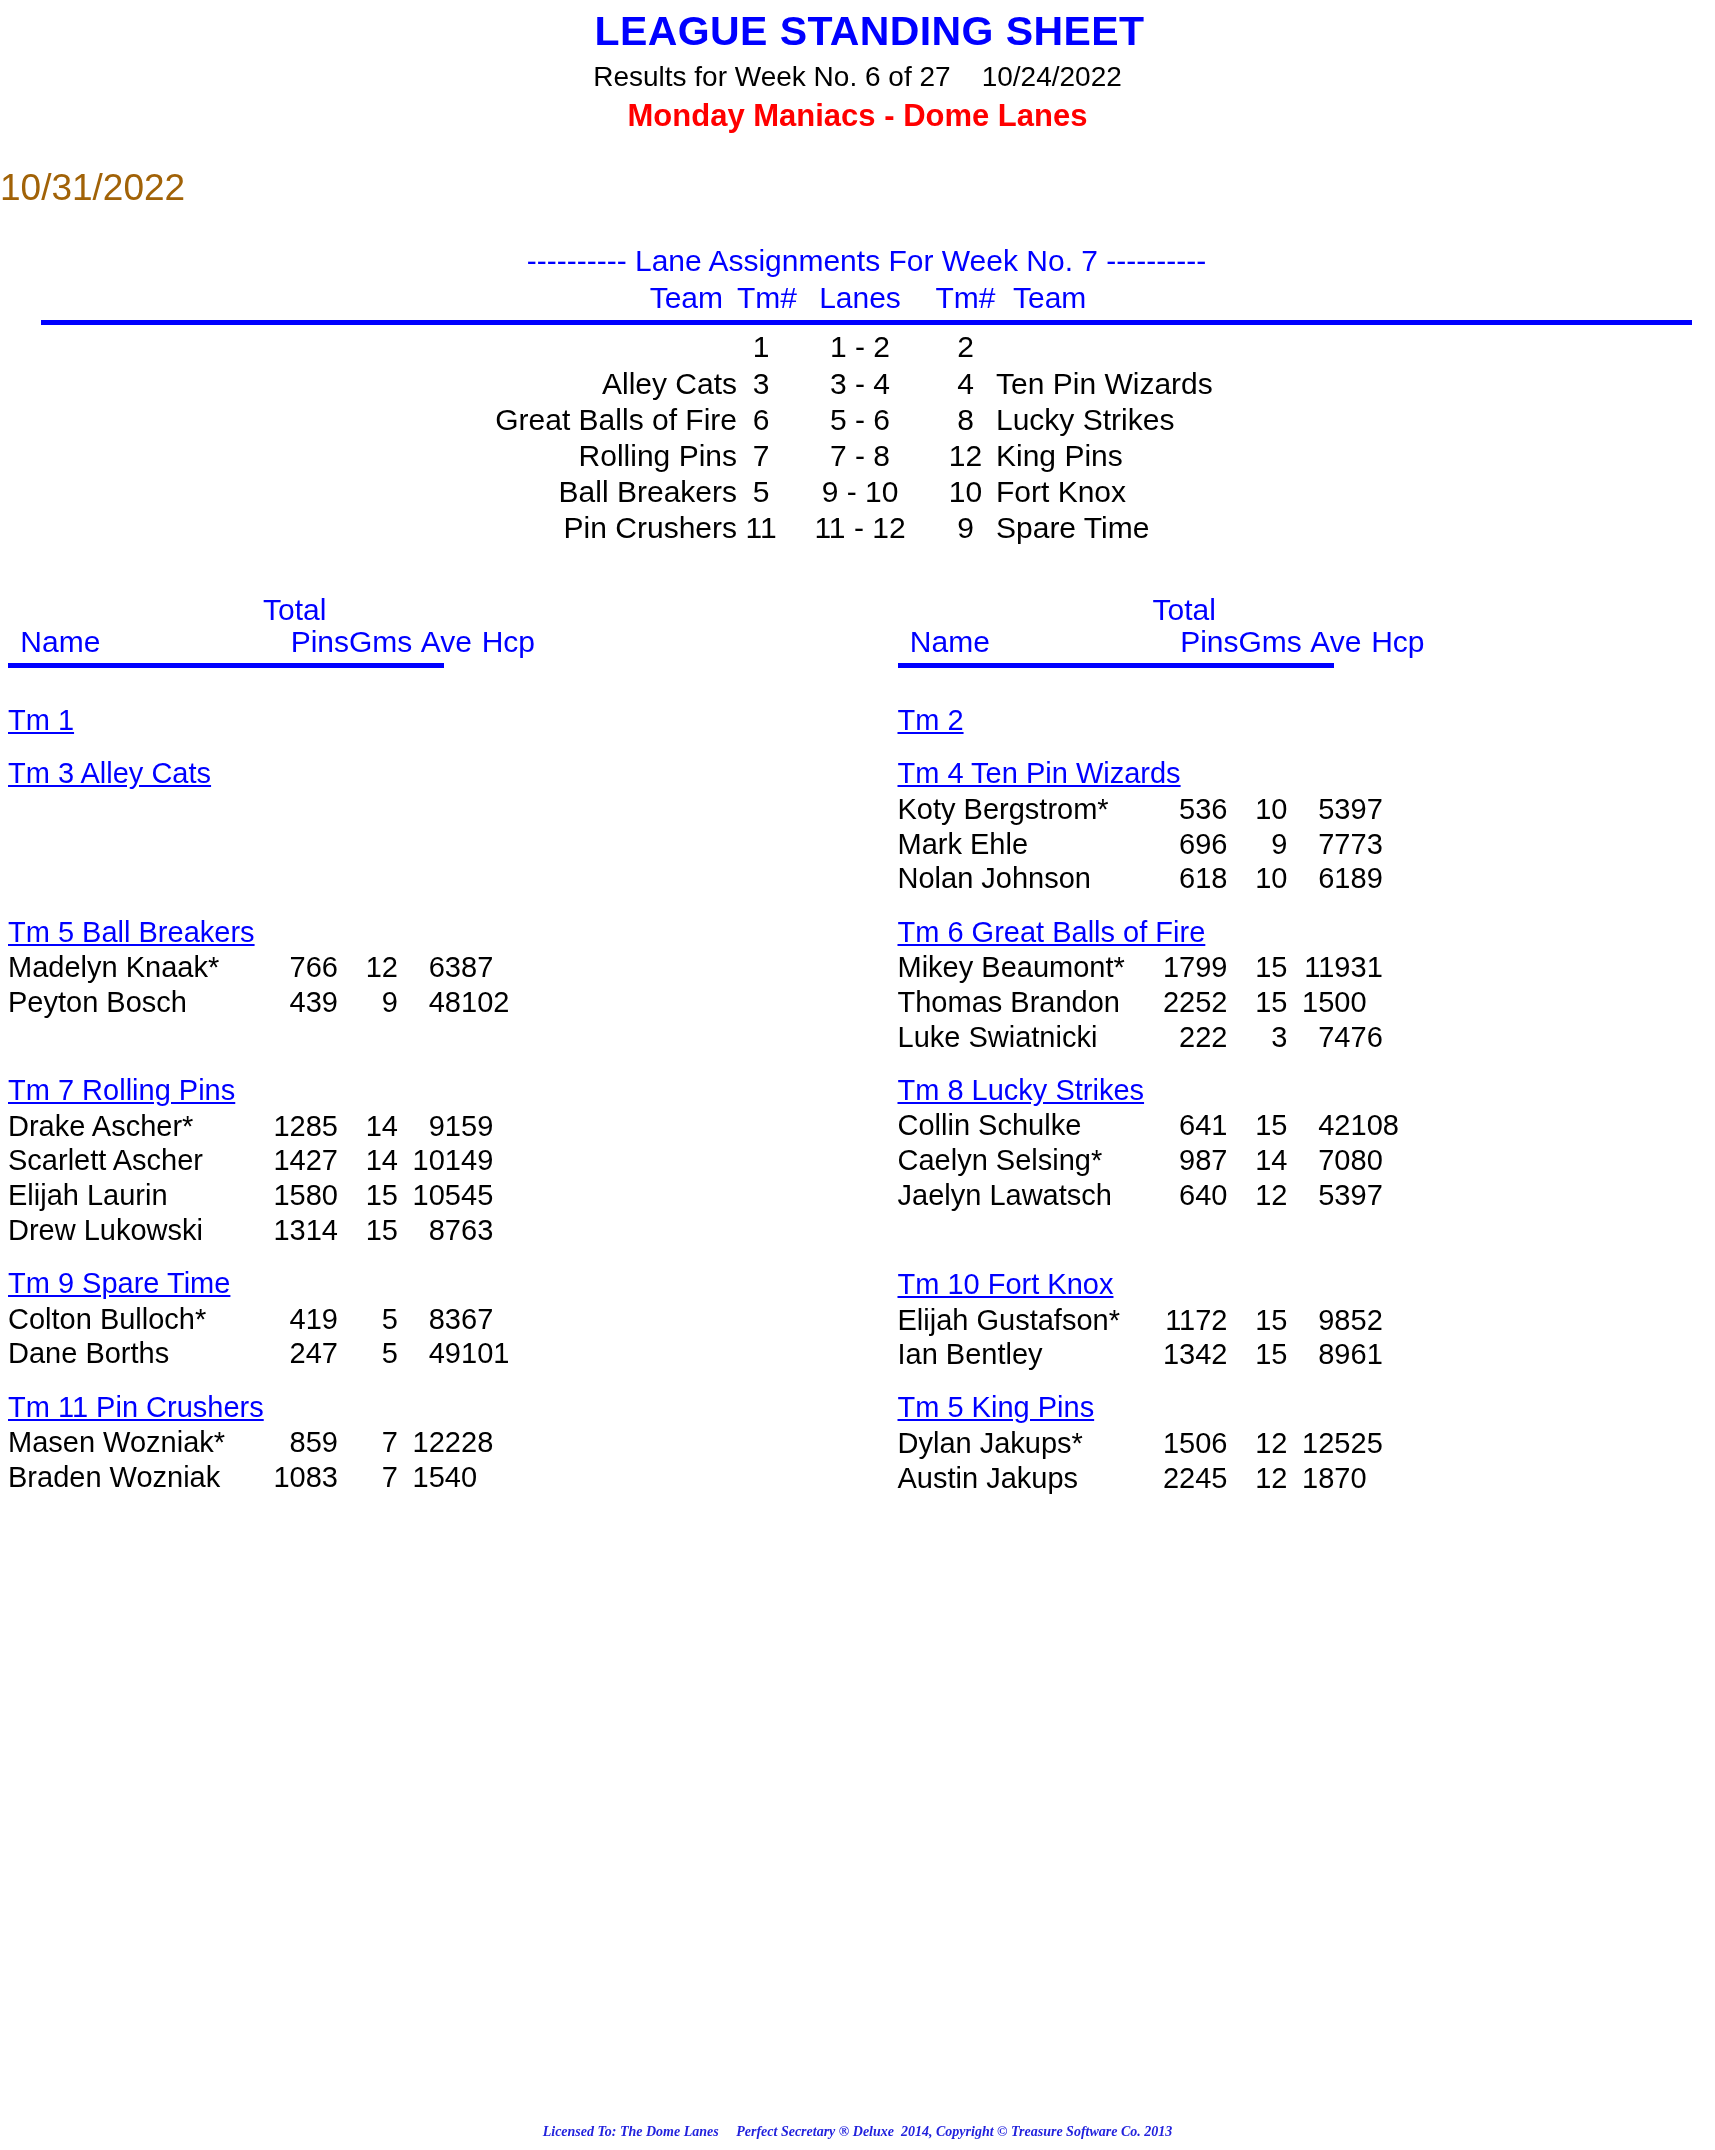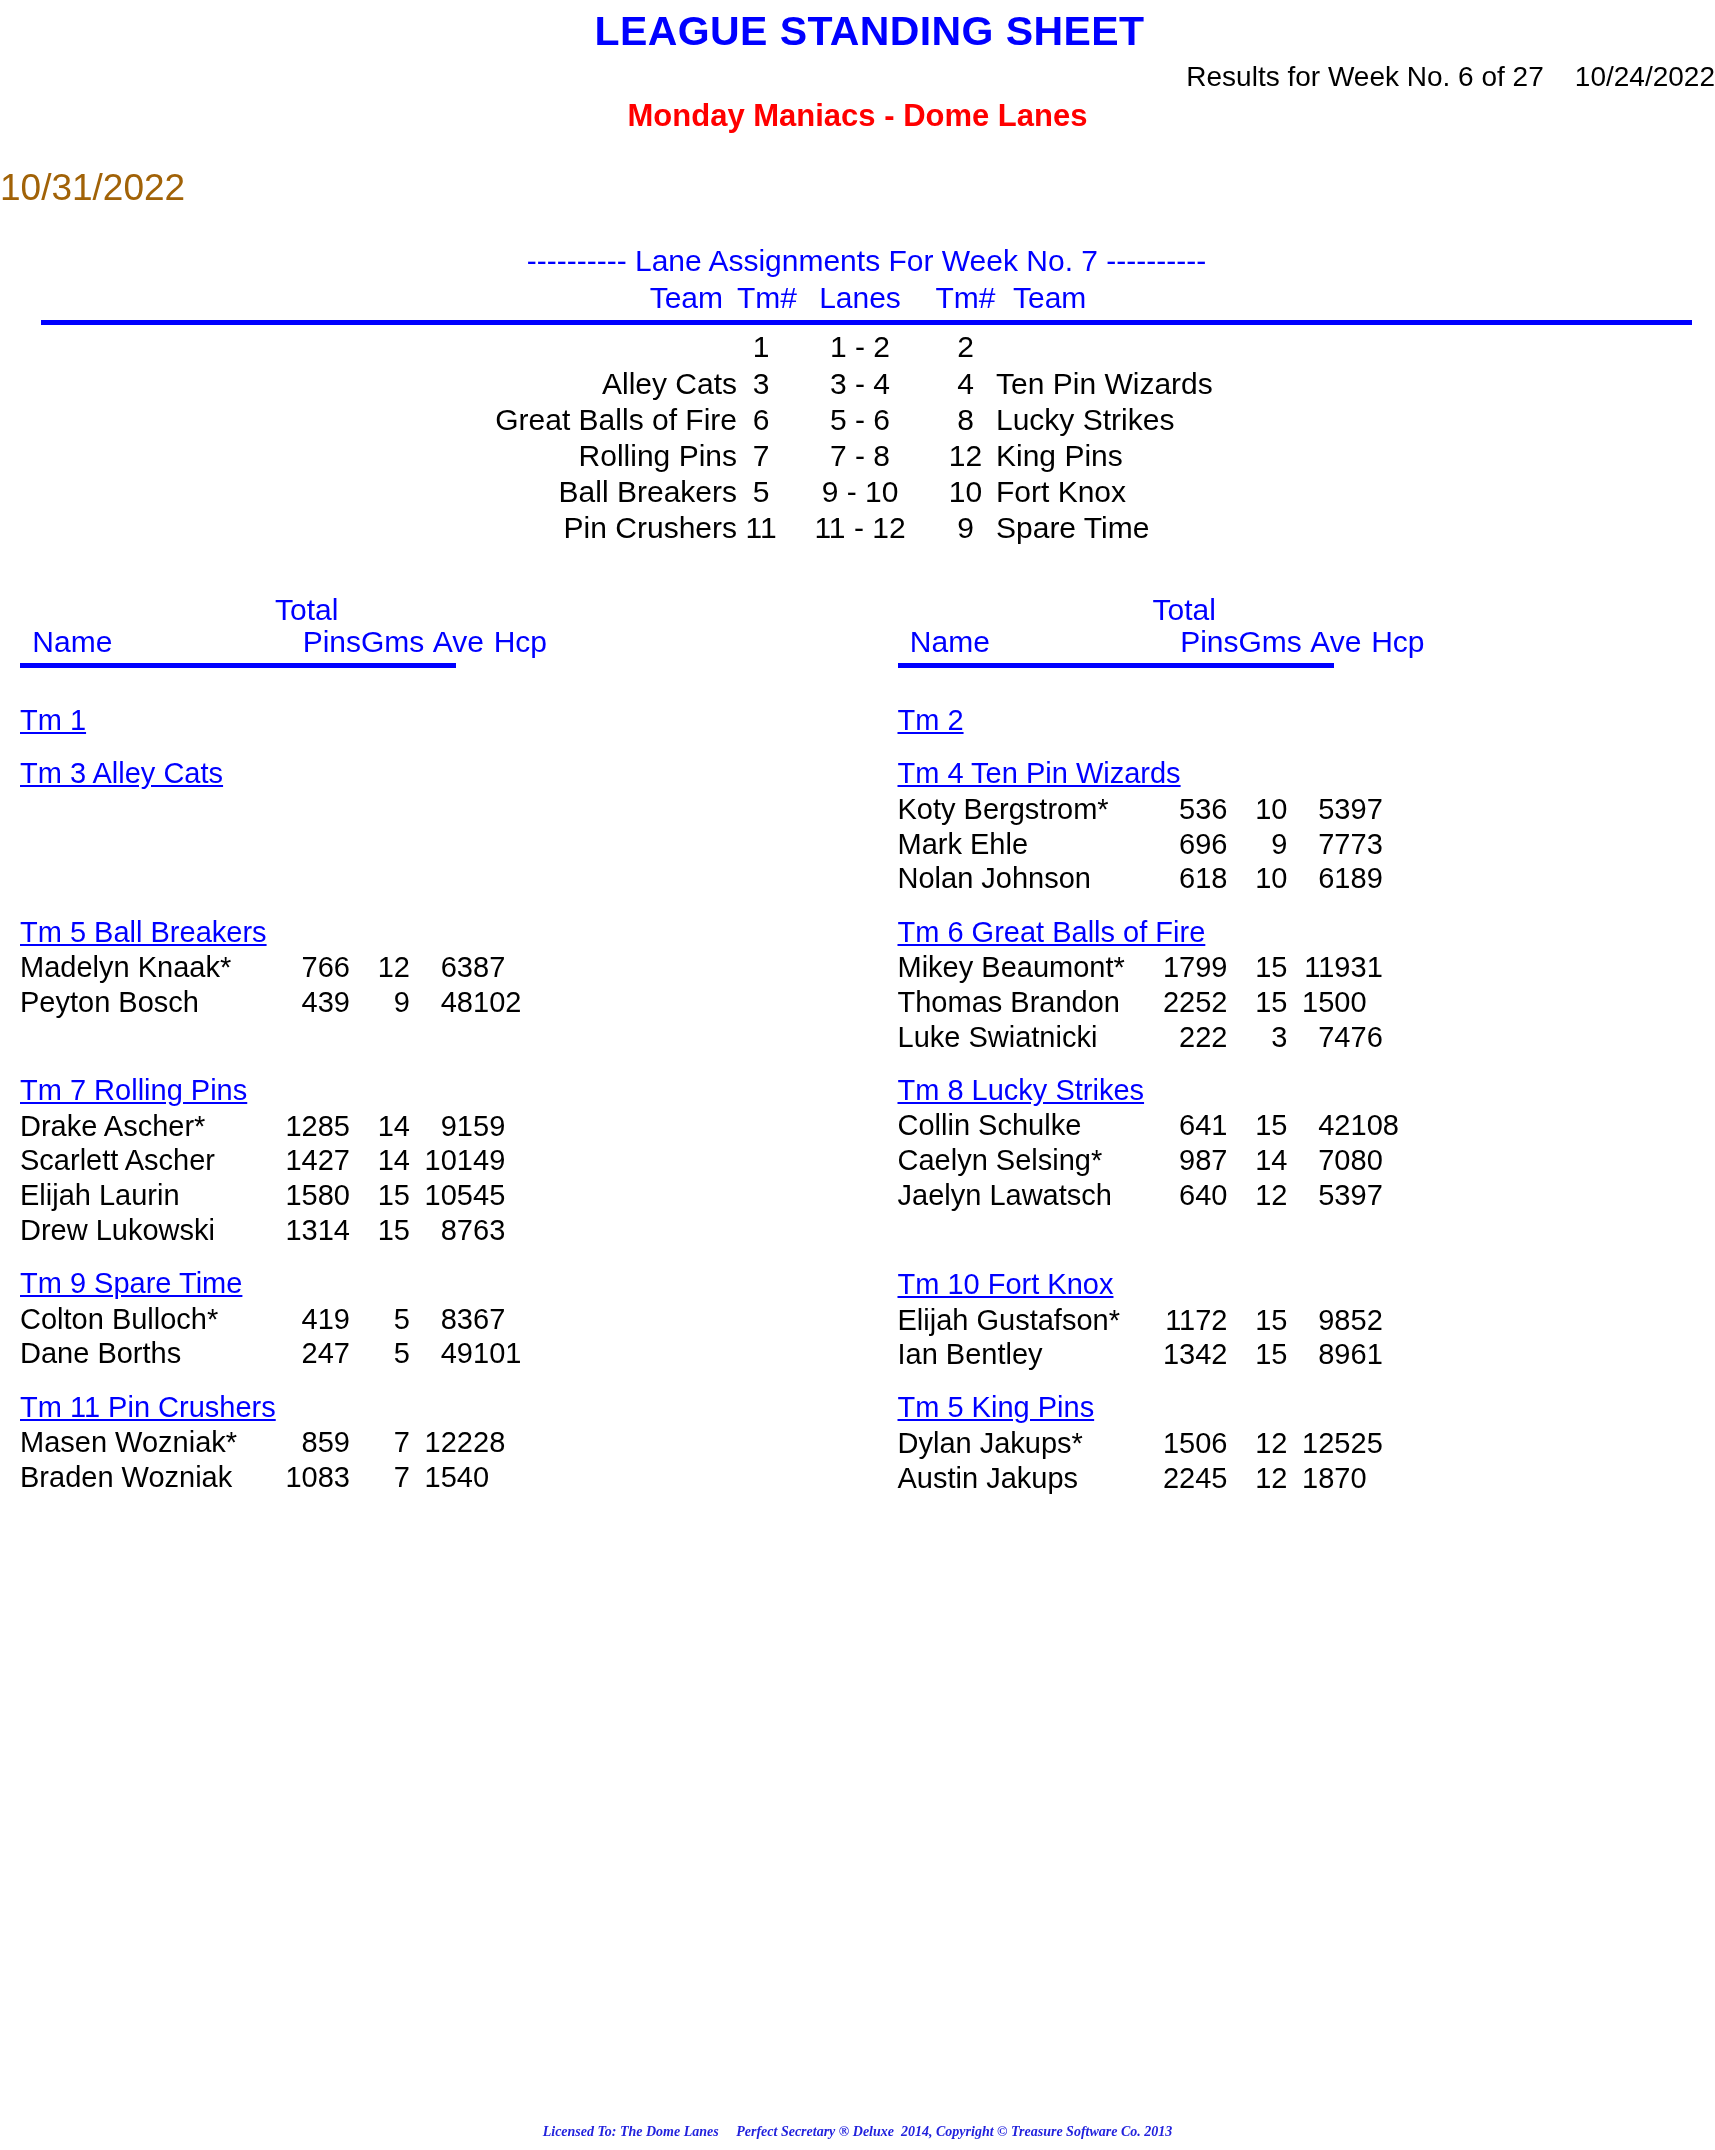--- a/index.html
+++ b/index.html
@@ -26,21 +26,21 @@
     text-align: center;
     color: #0000ff;
     font-weight: bold;
     font-size: 41px;
     letter-spacing: 0.4px;
     line-height: 1.0;
     padding-top: 10.7px;
     padding-left: 24px;
   }
   .doc-subline {
-    text-align: right;
+    text-align: center;
     color: #000000;
     font-size: 28px;
     line-height: 1.25;
     margin-top: 7.7px;
     white-space: pre;
   }
   .doc-league {
     text-align: center;
     color: #ff0000;
     font-weight: bold;
@@ -93,21 +93,21 @@
   .lt-team-l { text-align: right; width: 361px; padding-right: 14px; }
   .lt-num-l  { text-align: center; width: 48px; }
   .lt-lanes  { text-align: center; width: 150px; }
   .lt-num-r  { text-align: center; width: 61px; }
   .lt-team-r { text-align: left; width: 361px; padding-left: 17px; }
 
   
   .columns {
     display: flex;
     margin-top: 46px;
-    padding: 0 20px;
+    padding: 0 8px;
     box-sizing: border-box;
   }
   .col {
     width: 50%;
     box-sizing: border-box;
   }
   .col.right { padding-left: 40px; }
 
   .col-head {
     color: #0000ff;

